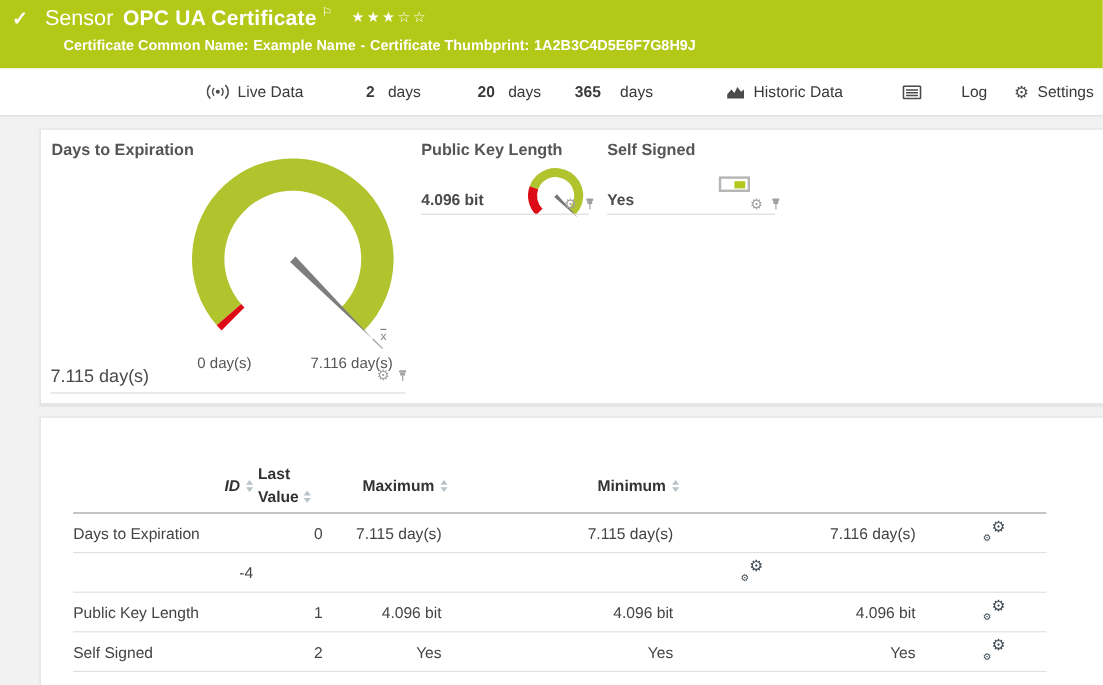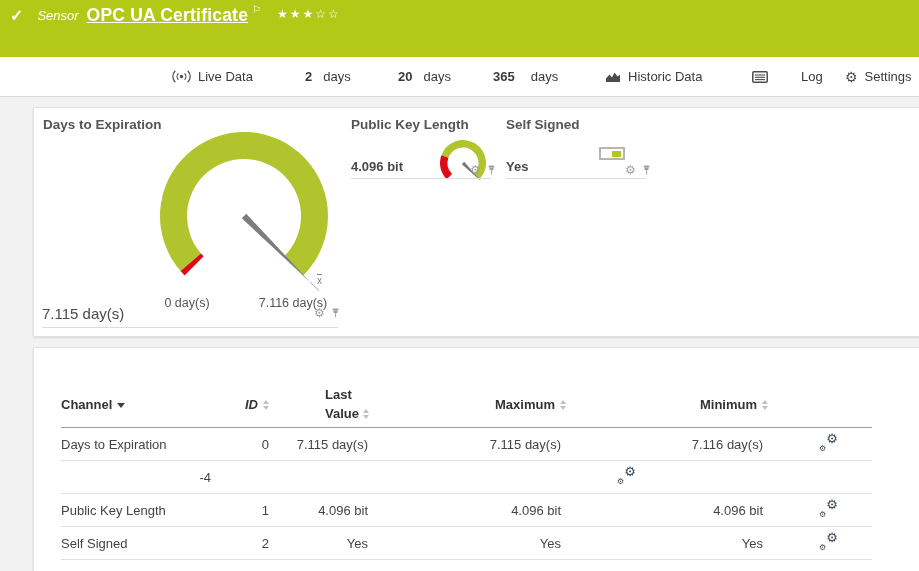--- a/index.html
+++ b/index.html
@@ -6,38 +6,38 @@
   html,body { width:919px; height:571px; }
   body {
     position:relative; overflow:hidden; background:#f2f2f2;
     font-family:"Liberation Sans", sans-serif; color:#444;
   }
 
   
   .topbar { position:absolute; left:0; top:0; width:919px; height:57px; background:#b3c817; color:#fff; }
   .topbar-line1 { position:absolute; left:10px; top:5px; display:flex; align-items:center; white-space:nowrap; }
   .check { font-size:16px; font-weight:bold; }
-  .kind { font-style:italic; font-size:13px; margin:0 8px 0 14px; }
-  .sensor-title { font-size:17.5px; font-weight:bold; letter-spacing:.2px;text-decoration:underline; }
+  .kind { font-size:18px; margin:0 8px 0 14px; }
+  .sensor-title { font-size:17.5px; font-weight:bold; letter-spacing:.2px; }
   .flag { font-size:10px; margin-left:4px; position:relative; top:-6px; }
   .stars { margin-left:16px; font-size:12px; letter-spacing:2px; position:relative; top:-2px; }
   .topbar-line2 { position:absolute; left:53px; top:31px; font-size:12px; font-weight:600; white-space:nowrap; }
   .topbar-line2 span { margin-right:4px; }
 
   
   .tabbar { position:absolute; left:0; top:57px; width:919px; height:40px; background:#fff; border-bottom:1px solid #d9d9d9; }
   .tab { position:absolute; top:0; height:100%; display:flex; align-items:center; gap:7px; font-size:13px; color:#3a3a3a; cursor:pointer; }
   .tab b { font-weight:bold; }
   .tab .dim { margin-left:4px; }
   .tab-overview { left:48px; width:108px; }
   .tab-overview::after { content:""; position:absolute; left:0; right:0; bottom:0; height:3px; background:#2ba6d9; }
   .tab-live { left:172px; }
   .tab-2d { left:305px; }
   .tab-30d { left:398px; }
-  .tab-365d { left:493px;gap:12px; }
+  .tab-365d { left:479px;gap:12px; }
   .tab-historic { left:605px; }
   .tab-log { left:752px;gap:33px; }
   .tab-settings { left:845px; }
   .tab .glyph { font-size:14px; color:#4c4c4c; line-height:1; }
 
   
   .card { position:absolute; left:33px; right:-2px; background:#fff; border:1px solid #e0e0e0; box-shadow:0 1px 2px rgba(0,0,0,.10); }
   .card1 { top:107px; height:230px; }
   .card2 { top:347px; height:240px; }
 
@@ -94,20 +94,23 @@
 <body>
 
 <div class="topbar">
   <div class="topbar-line1">
     <span class="check">✓</span>
     <span class="kind">Sensor</span>
     <span class="sensor-title">OPC UA Certificate</span>
     <span class="flag">⚐</span>
     <span class="stars"><span>★</span><span>★</span><span>★</span><span>☆</span><span>☆</span></span>
   </div>
+  <div class="topbar-line2">
+    <span>Certificate Common Name:</span><span>Example Name</span><span>-</span><span>Certificate Thumbprint:</span><span>1A2B3C4D5E6F7G8H9J</span>
+  </div>
 </div>
 
 <div class="tabbar">
   <div class="tab tab-live">
     <svg width="19" height="13" viewBox="0 0 19 13">
       <circle cx="9.5" cy="6.5" r="1.7" fill="#4c4c4c"></circle>
       <path d="M6.4 3.3 A 4.6 4.6 0 0 0 6.4 9.7" fill="none" stroke="#4c4c4c" stroke-width="1.2"></path>
       <path d="M12.6 3.3 A 4.6 4.6 0 0 1 12.6 9.7" fill="none" stroke="#4c4c4c" stroke-width="1.2"></path>
       <path d="M3.3 0.8 A 7.8 7.8 0 0 0 3.3 12.2" fill="none" stroke="#4c4c4c" stroke-width="1.2"></path>
       <path d="M15.7 0.8 A 7.8 7.8 0 0 1 15.7 12.2" fill="none" stroke="#4c4c4c" stroke-width="1.2"></path>
@@ -201,24 +204,20 @@
       <rect x="3.5" y="2.5" width="4" height="2.5" fill="#a0a0a0"></rect>
       <rect x="5.1" y="5" width="1" height="4.5" fill="#a0a0a0"></rect>
     </svg>
   </div>
 </div>
 
 <div class="card card2">
   <div class="table">
 
     <div class="trow thead">
-      <div class="h-flex">
-        <span>Channel</span>
-        <span class="caret"></span>
-      </div>
       <div class="h-flex h-right">
         <span>ID</span>
         <span class="sorticon">
             <i class="up"></i>
             <i class="down"></i>
           </span>
       </div>
       <div class="h-last">
         <div class="lastwrap">
           <div>Last</div>

